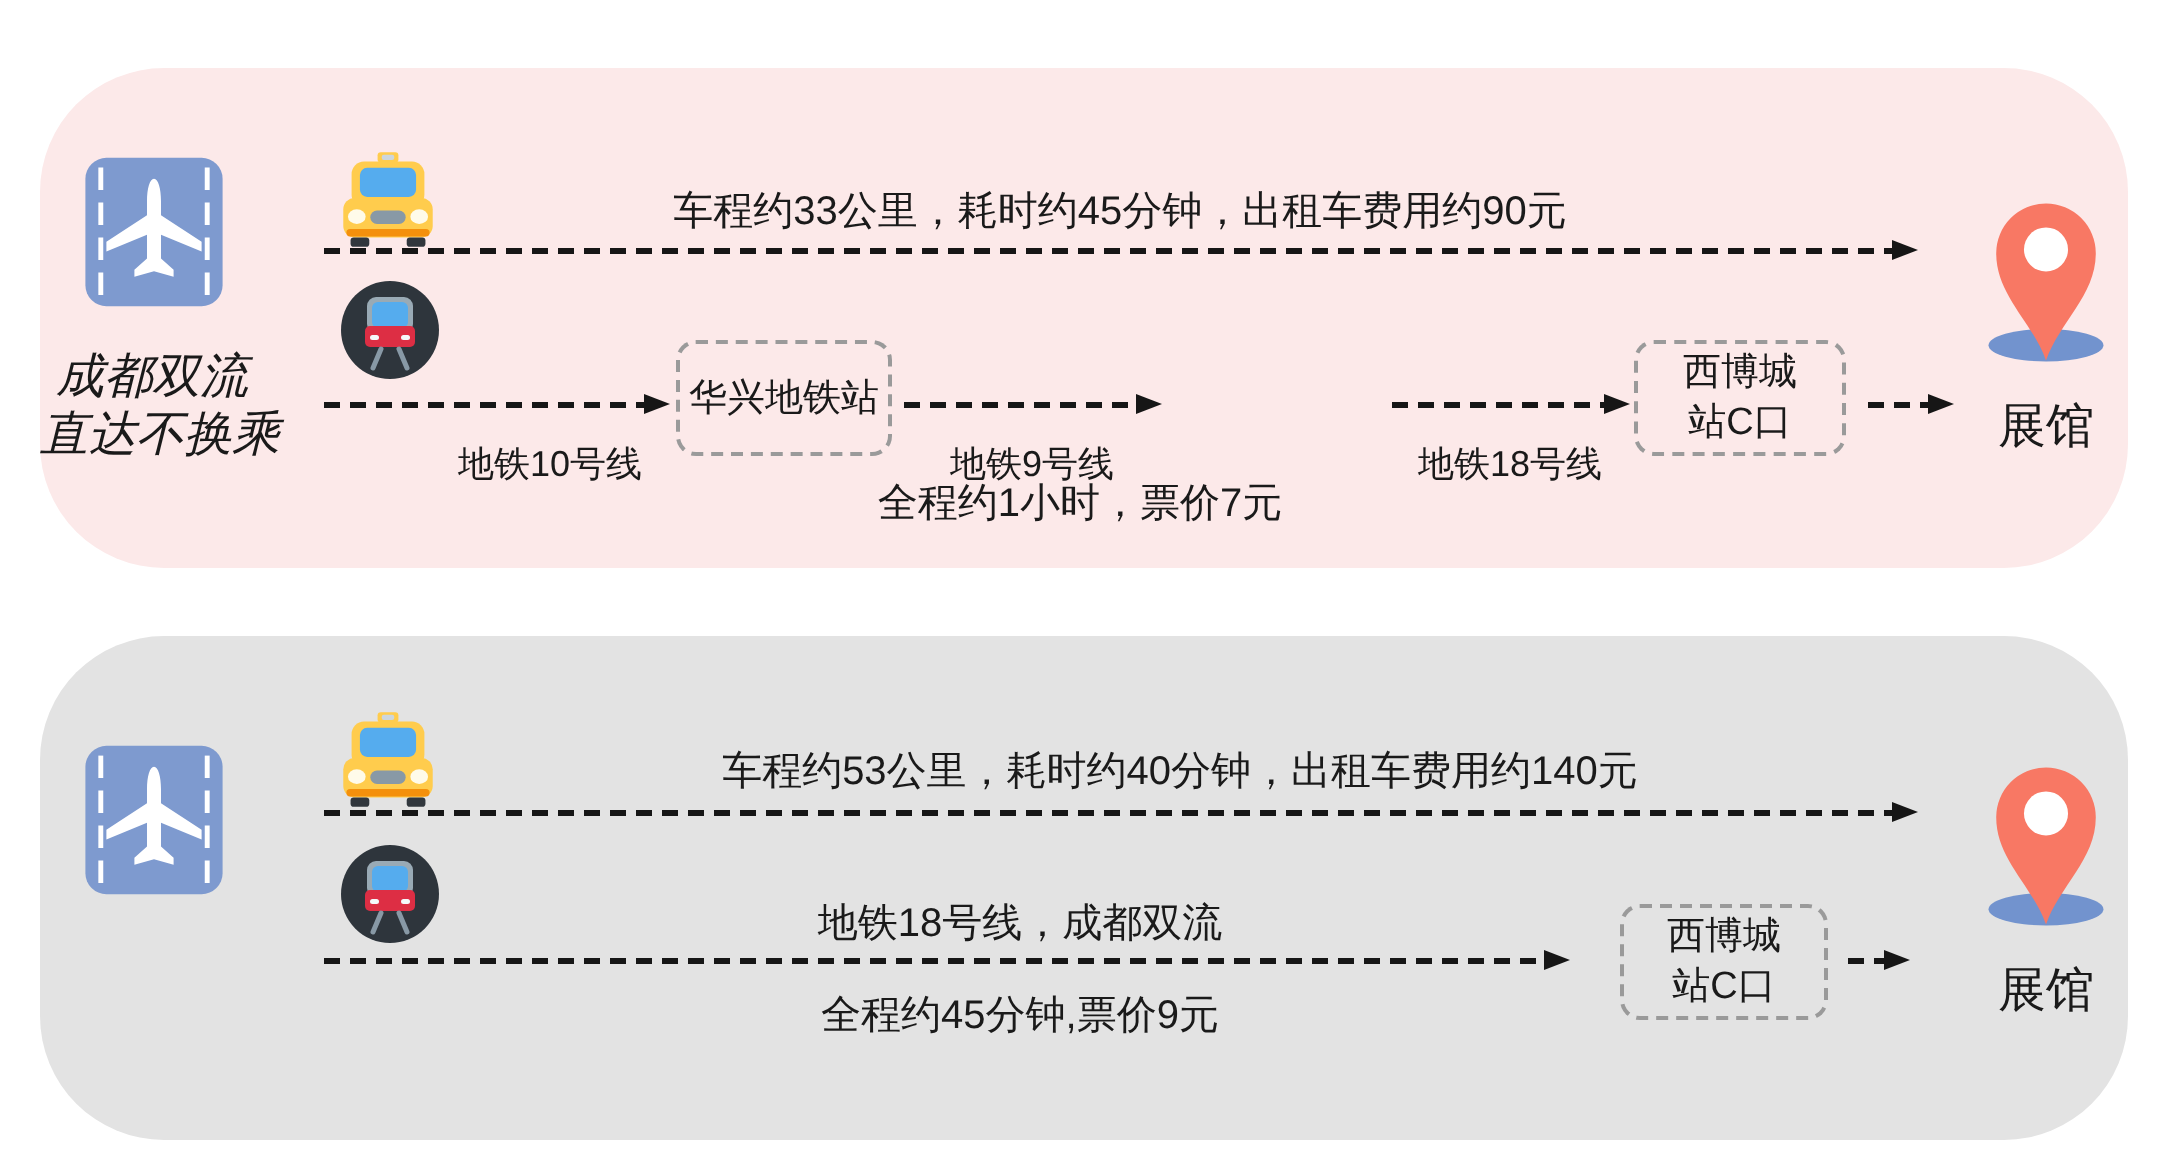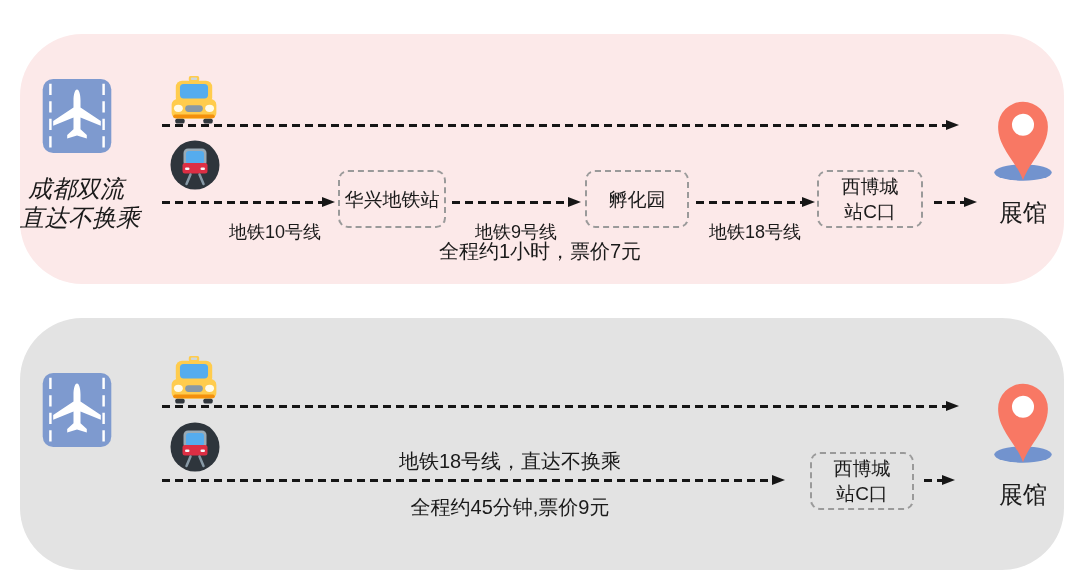--- a/index.html
+++ b/index.html
@@ -60,20 +60,21 @@
       <rect x="15" y="9" width="70" height="44" rx="12" fill="#ffcc4d"></rect>
       <rect x="23" y="15" width="54" height="28" rx="7" fill="#55acee"></rect>
       <rect x="7" y="44" width="86" height="38" rx="11" fill="#ffcc4d"></rect>
       <rect x="33" y="56" width="34" height="13" rx="6.5" fill="#8899a6"></rect>
       <ellipse cx="20" cy="62" rx="8.5" ry="7" fill="#fffbea"></ellipse>
       <ellipse cx="80" cy="62" rx="8.5" ry="7" fill="#fffbea"></ellipse>
       <rect x="10" y="74" width="80" height="7" rx="3.5" fill="#f4900c"></rect>
       <rect x="14" y="82" width="18" height="9" rx="3" fill="#31373d"></rect>
       <rect x="68" y="82" width="18" height="9" rx="3" fill="#31373d"></rect>
     </svg>
+    <div class="txt" style="left:140px;top:58px;width:800px">车程约33公里，耗时约45分钟，出租车费用约90元</div>
     <div class="dash" style="left:142px;top:90px;width:784px"></div>
     <div class="arr" style="left:926px;top:86px"></div>
 
     <svg style="left:150px;top:106px" width="50" height="50" viewBox="0 0 100 100">
       <circle cx="50" cy="50" r="49" fill="#2e353c"></circle>
       <rect x="27" y="17" width="46" height="36" rx="9" fill="#99aab5"></rect>
       <rect x="32" y="22" width="36" height="26" rx="6" fill="#55acee"></rect>
       <rect x="25" y="46" width="50" height="21" rx="5" fill="#dd2e44"></rect>
       <rect x="30" y="55" width="9" height="5" rx="2.5" fill="#f5f8fa"></rect>
       <rect x="61" y="55" width="9" height="5" rx="2.5" fill="#f5f8fa"></rect>
@@ -86,23 +87,20 @@
     <div class="arr" style="left:302px;top:163px"></div>
 
     <div class="station" style="left:318px;top:136px;width:108px;height:58px">
       <span>华兴地铁站</span>
     </div>
 
     <div class="leg-label" style="left:428px;top:146px;width:136px">地铁9号线</div>
     <div class="dash" style="left:432px;top:167px;width:116px"></div>
     <div class="arr" style="left:548px;top:163px"></div>
 
-    <div class="station" style="left:565px;top:136px;width:104px;height:58px">
-      <span>孵化园</span>
-    </div>
 
     <div class="leg-label" style="left:674px;top:146px;width:122px">地铁18号线</div>
     <div class="dash" style="left:676px;top:167px;width:106px"></div>
     <div class="arr" style="left:782px;top:163px"></div>
 
     <div class="station" style="left:797px;top:136px;width:106px;height:58px">
       <span>西博城</span>
       <span>站C口</span>
     </div>
 
@@ -135,35 +133,36 @@
       <rect x="15" y="9" width="70" height="44" rx="12" fill="#ffcc4d"></rect>
       <rect x="23" y="15" width="54" height="28" rx="7" fill="#55acee"></rect>
       <rect x="7" y="44" width="86" height="38" rx="11" fill="#ffcc4d"></rect>
       <rect x="33" y="56" width="34" height="13" rx="6.5" fill="#8899a6"></rect>
       <ellipse cx="20" cy="62" rx="8.5" ry="7" fill="#fffbea"></ellipse>
       <ellipse cx="80" cy="62" rx="8.5" ry="7" fill="#fffbea"></ellipse>
       <rect x="10" y="74" width="80" height="7" rx="3.5" fill="#f4900c"></rect>
       <rect x="14" y="82" width="18" height="9" rx="3" fill="#31373d"></rect>
       <rect x="68" y="82" width="18" height="9" rx="3" fill="#31373d"></rect>
     </svg>
+    <div class="txt" style="left:150px;top:54px;width:840px">车程约53公里，耗时约40分钟，出租车费用约140元</div>
     <div class="dash" style="left:142px;top:87px;width:784px"></div>
     <div class="arr" style="left:926px;top:83px"></div>
 
     <svg style="left:150px;top:104px" width="50" height="50" viewBox="0 0 100 100">
       <circle cx="50" cy="50" r="49" fill="#2e353c"></circle>
       <rect x="27" y="17" width="46" height="36" rx="9" fill="#99aab5"></rect>
       <rect x="32" y="22" width="36" height="26" rx="6" fill="#55acee"></rect>
       <rect x="25" y="46" width="50" height="21" rx="5" fill="#dd2e44"></rect>
       <rect x="30" y="55" width="9" height="5" rx="2.5" fill="#f5f8fa"></rect>
       <rect x="61" y="55" width="9" height="5" rx="2.5" fill="#f5f8fa"></rect>
       <path d="M41 69 L33 88" stroke="#8899a6" stroke-width="5" stroke-linecap="round" fill="none"></path>
       <path d="M59 69 L67 88" stroke="#8899a6" stroke-width="5" stroke-linecap="round" fill="none"></path>
     </svg>
 
-    <div class="txt" style="left:210px;top:130px;width:560px">地铁18号线，直达不换乘</div>
+    <div class="txt" style="left:210px;top:130px;width:560px">地铁18号线，成都双流</div>
     <div class="dash" style="left:142px;top:161px;width:610px"></div>
     <div class="arr" style="left:752px;top:157px"></div>
     <div class="txt" style="left:210px;top:176px;width:560px">全程约45分钟,票价9元</div>
 
     <div class="station" style="left:790px;top:134px;width:104px;height:58px">
       <span>西博城</span>
       <span>站C口</span>
     </div>
 
     <div class="dash" style="left:904px;top:161px;width:18px"></div>

